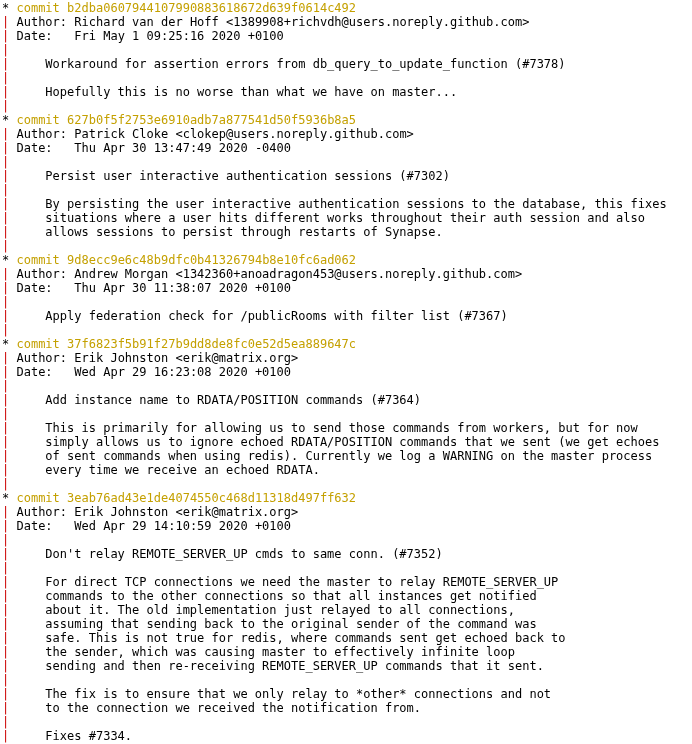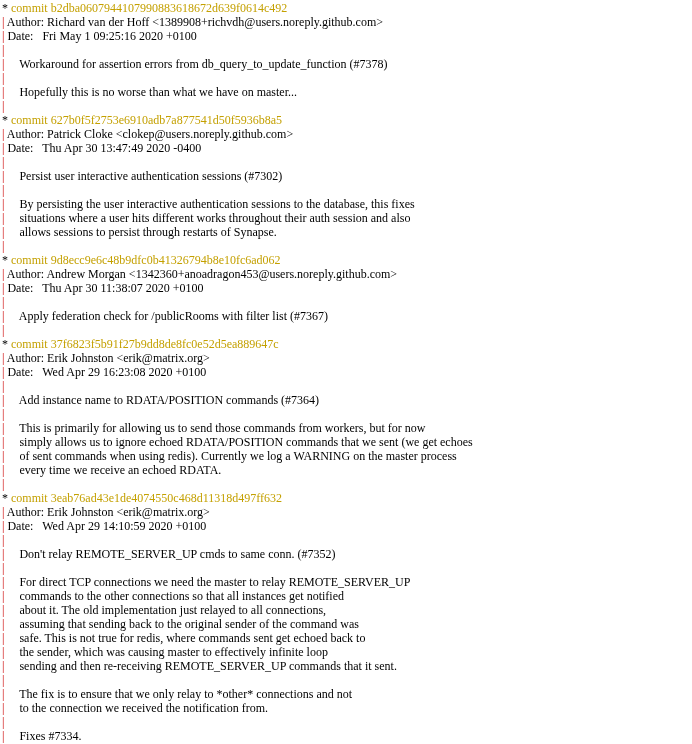--- a/index.html
+++ b/index.html
@@ -16,21 +16,20 @@
     font-family: "DejaVu Sans Mono", "Liberation Mono", monospace;
     font-size: 12px;
     line-height: 14px;
     color: var(--c-text, #000000);
     padding: 1px 0 0 2px;
     white-space: pre;
   }
   .line {
     height: 14px;
     white-space: pre;
-    font-family: Liberation Serif, serif;
   }
   .hash  { color: var(--c-hash, #c4a000); }
   .pipe  { color: var(--c-pipe, #cc0000); }
   .star  { color: var(--c-star, #000000); }
 </style>
 </head>
 <body>
 
 <div id="terminal"><div class="line"><span class="star">*</span> <span class="hash">commit</span> <span class="hash">b2dba0607944107990883618672d639f0614c492</span></div><div class="line"><span class="pipe">|</span> <span>Author:</span> <span>Richard van der Hoff &lt;1389908+richvdh@users.noreply.github.com&gt;</span></div><div class="line"><span class="pipe">|</span> <span>Date:</span>   <span>Fri May 1 09:25:16 2020 +0100</span></div><div class="line"><span class="pipe">|</span></div><div class="line"><span class="pipe">|</span>     <span>Workaround for assertion errors from db_query_to_update_function (#7378)</span></div><div class="line"><span class="pipe">|</span></div><div class="line"><span class="pipe">|</span>     <span>Hopefully this is no worse than what we have on master...</span></div><div class="line"><span class="pipe">|</span></div><div class="line"><span class="star">*</span> <span class="hash">commit</span> <span class="hash">627b0f5f2753e6910adb7a877541d50f5936b8a5</span></div><div class="line"><span class="pipe">|</span> <span>Author:</span> <span>Patrick Cloke &lt;clokep@users.noreply.github.com&gt;</span></div><div class="line"><span class="pipe">|</span> <span>Date:</span>   <span>Thu Apr 30 13:47:49 2020 -0400</span></div><div class="line"><span class="pipe">|</span></div><div class="line"><span class="pipe">|</span>     <span>Persist user interactive authentication sessions (#7302)</span></div><div class="line"><span class="pipe">|</span></div><div class="line"><span class="pipe">|</span>     <span>By persisting the user interactive authentication sessions to the database, this fixes</span></div><div class="line"><span class="pipe">|</span>     <span>situations where a user hits different works throughout their auth session and also</span></div><div class="line"><span class="pipe">|</span>     <span>allows sessions to persist through restarts of Synapse.</span></div><div class="line"><span class="pipe">|</span></div><div class="line"><span class="star">*</span> <span class="hash">commit</span> <span class="hash">9d8ecc9e6c48b9dfc0b41326794b8e10fc6ad062</span></div><div class="line"><span class="pipe">|</span> <span>Author:</span> <span>Andrew Morgan &lt;1342360+anoadragon453@users.noreply.github.com&gt;</span></div><div class="line"><span class="pipe">|</span> <span>Date:</span>   <span>Thu Apr 30 11:38:07 2020 +0100</span></div><div class="line"><span class="pipe">|</span></div><div class="line"><span class="pipe">|</span>     <span>Apply federation check for /publicRooms with filter list (#7367)</span></div><div class="line"><span class="pipe">|</span></div><div class="line"><span class="star">*</span> <span class="hash">commit</span> <span class="hash">37f6823f5b91f27b9dd8de8fc0e52d5ea889647c</span></div><div class="line"><span class="pipe">|</span> <span>Author:</span> <span>Erik Johnston &lt;erik@matrix.org&gt;</span></div><div class="line"><span class="pipe">|</span> <span>Date:</span>   <span>Wed Apr 29 16:23:08 2020 +0100</span></div><div class="line"><span class="pipe">|</span></div><div class="line"><span class="pipe">|</span>     <span>Add instance name to RDATA/POSITION commands (#7364)</span></div><div class="line"><span class="pipe">|</span></div><div class="line"><span class="pipe">|</span>     <span>This is primarily for allowing us to send those commands from workers, but for now</span></div><div class="line"><span class="pipe">|</span>     <span>simply allows us to ignore echoed RDATA/POSITION commands that we sent (we get echoes</span></div><div class="line"><span class="pipe">|</span>     <span>of sent commands when using redis). Currently we log a WARNING on the master process</span></div><div class="line"><span class="pipe">|</span>     <span>every time we receive an echoed RDATA.</span></div><div class="line"><span class="pipe">|</span></div><div class="line"><span class="star">*</span> <span class="hash">commit</span> <span class="hash">3eab76ad43e1de4074550c468d11318d497ff632</span></div><div class="line"><span class="pipe">|</span> <span>Author:</span> <span>Erik Johnston &lt;erik@matrix.org&gt;</span></div><div class="line"><span class="pipe">|</span> <span>Date:</span>   <span>Wed Apr 29 14:10:59 2020 +0100</span></div><div class="line"><span class="pipe">|</span></div><div class="line"><span class="pipe">|</span>     <span>Don't relay REMOTE_SERVER_UP cmds to same conn. (#7352)</span></div><div class="line"><span class="pipe">|</span></div><div class="line"><span class="pipe">|</span>     <span>For direct TCP connections we need the master to relay REMOTE_SERVER_UP</span></div><div class="line"><span class="pipe">|</span>     <span>commands to the other connections so that all instances get notified</span></div><div class="line"><span class="pipe">|</span>     <span>about it. The old implementation just relayed to all connections,</span></div><div class="line"><span class="pipe">|</span>     <span>assuming that sending back to the original sender of the command was</span></div><div class="line"><span class="pipe">|</span>     <span>safe. This is not true for redis, where commands sent get echoed back to</span></div><div class="line"><span class="pipe">|</span>     <span>the sender, which was causing master to effectively infinite loop</span></div><div class="line"><span class="pipe">|</span>     <span>sending and then re-receiving REMOTE_SERVER_UP commands that it sent.</span></div><div class="line"><span class="pipe">|</span></div><div class="line"><span class="pipe">|</span>     <span>The fix is to ensure that we only relay to *other* connections and not</span></div><div class="line"><span class="pipe">|</span>     <span>to the connection we received the notification from.</span></div><div class="line"><span class="pipe">|</span></div><div class="line"><span class="pipe">|</span>     <span>Fixes #7334.</span></div><div class="line"><span class="pipe">|</span></div></div>
 

